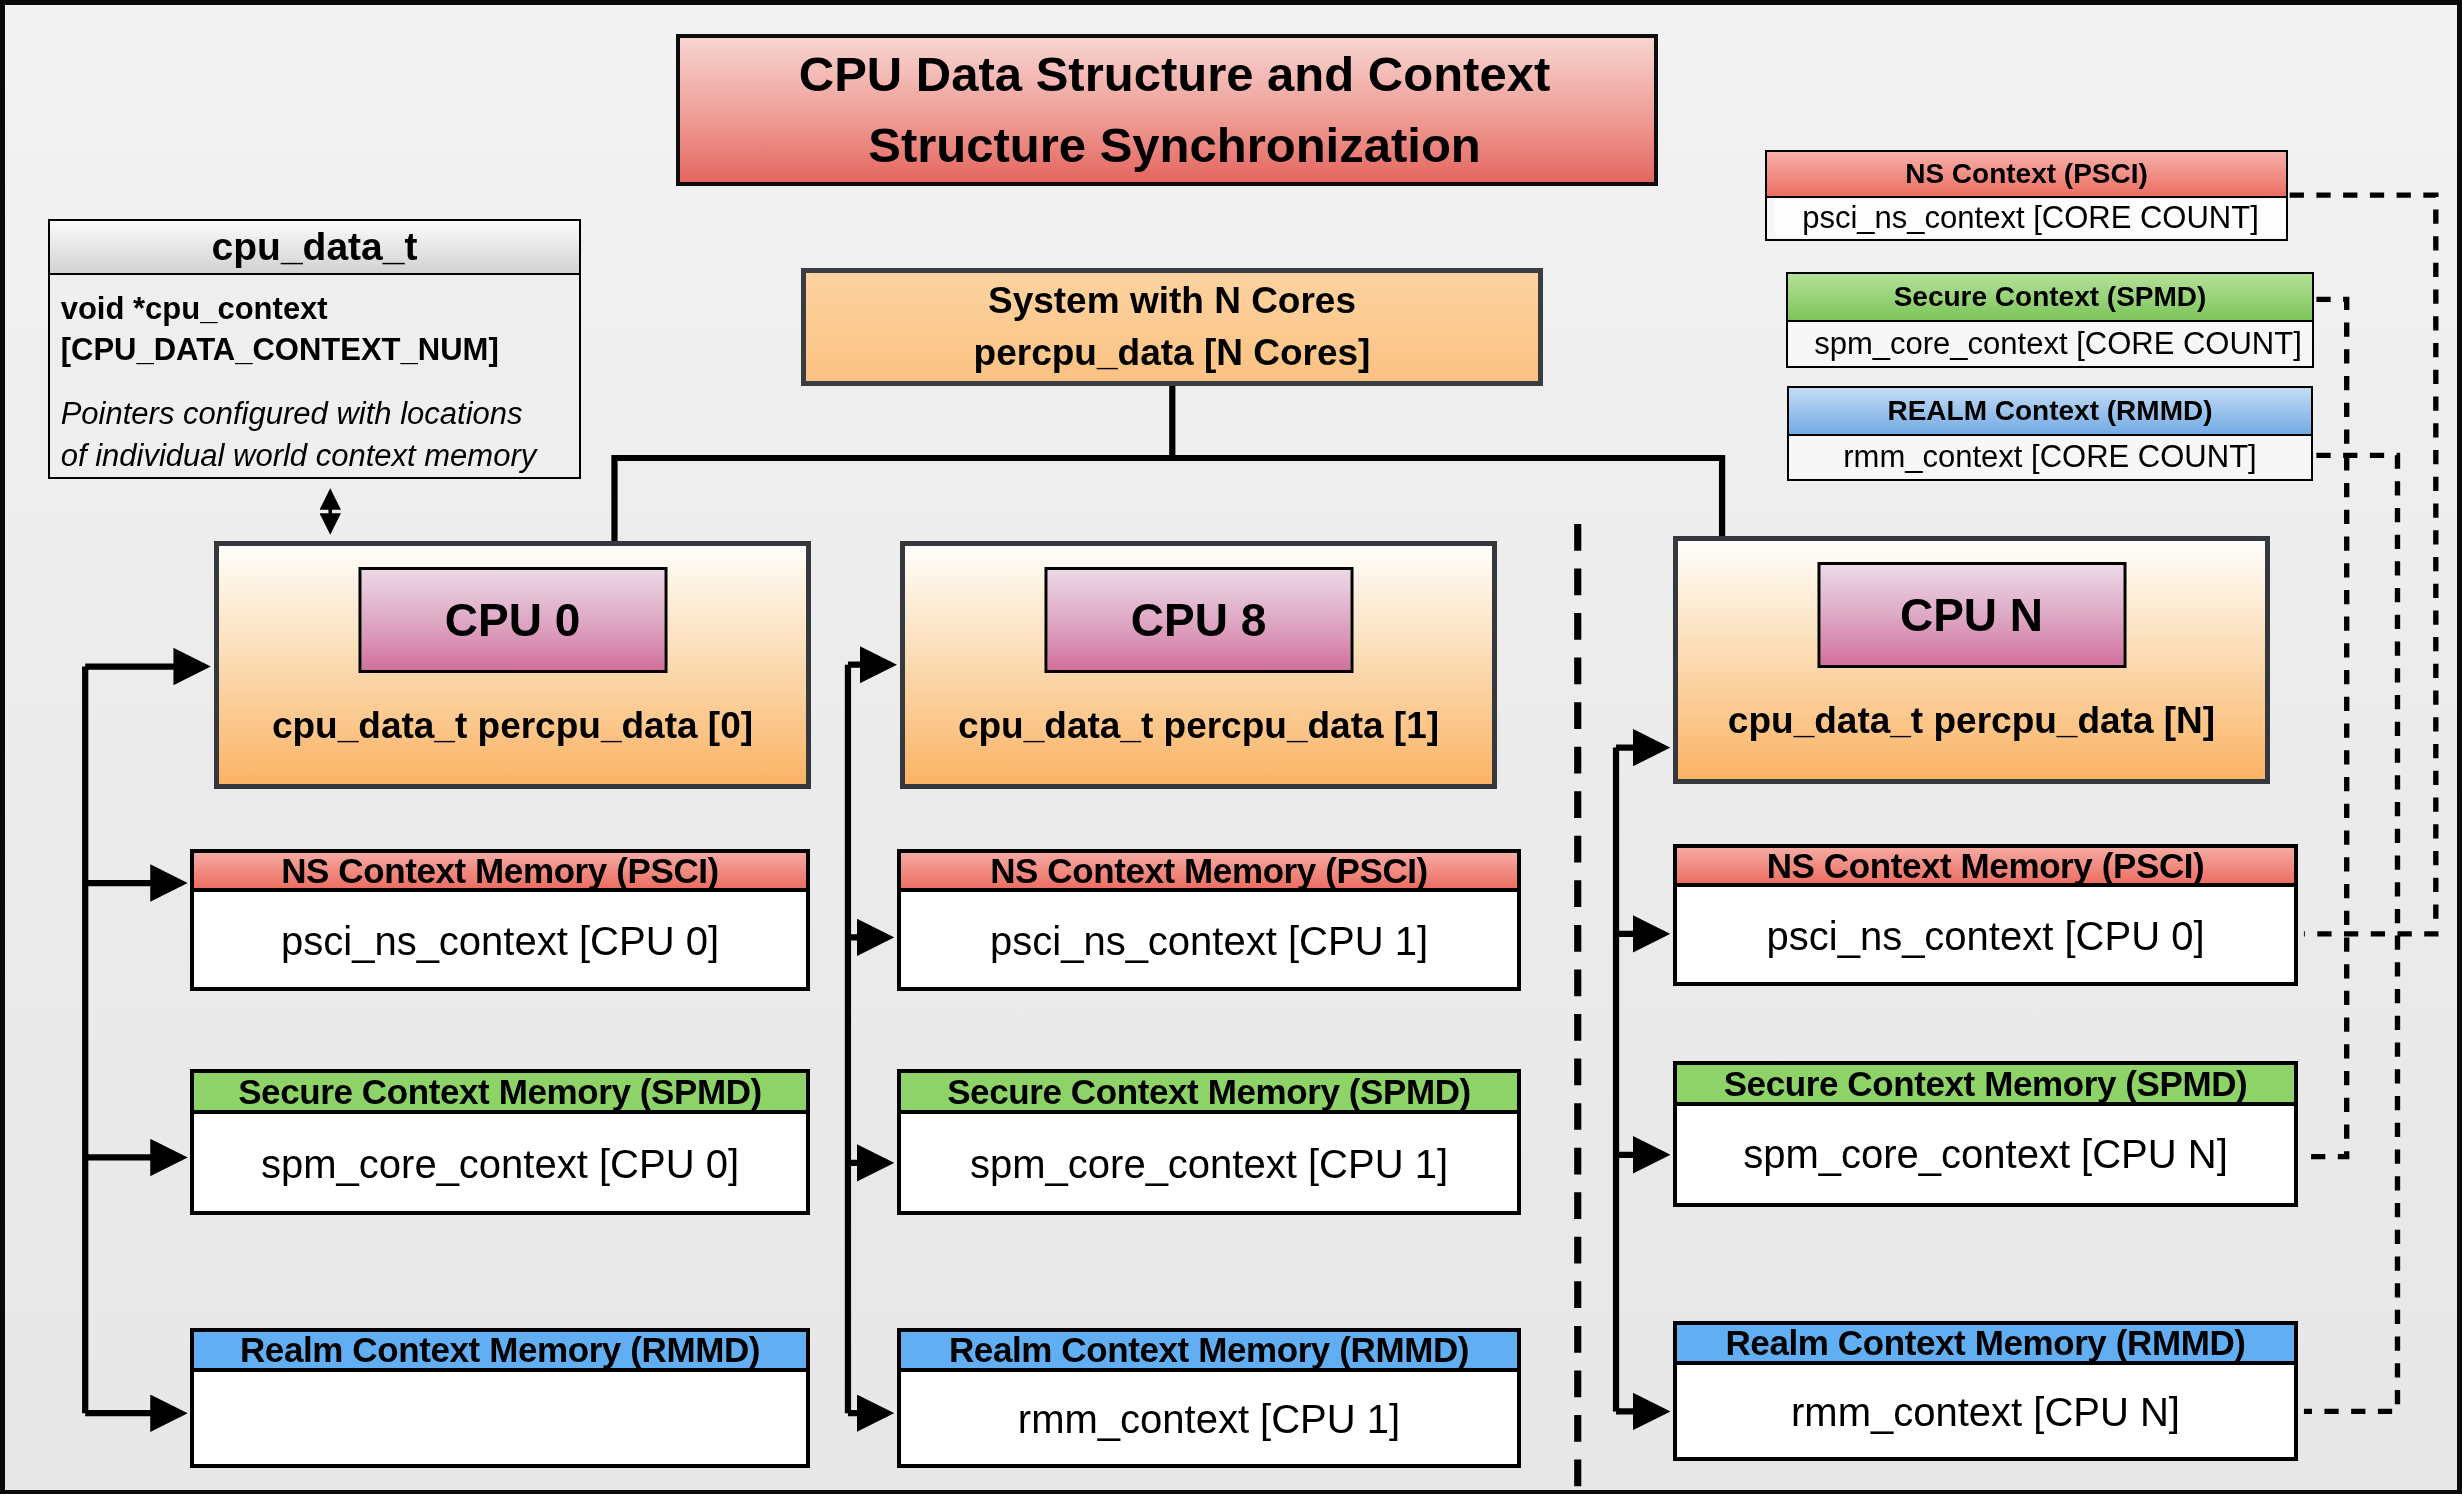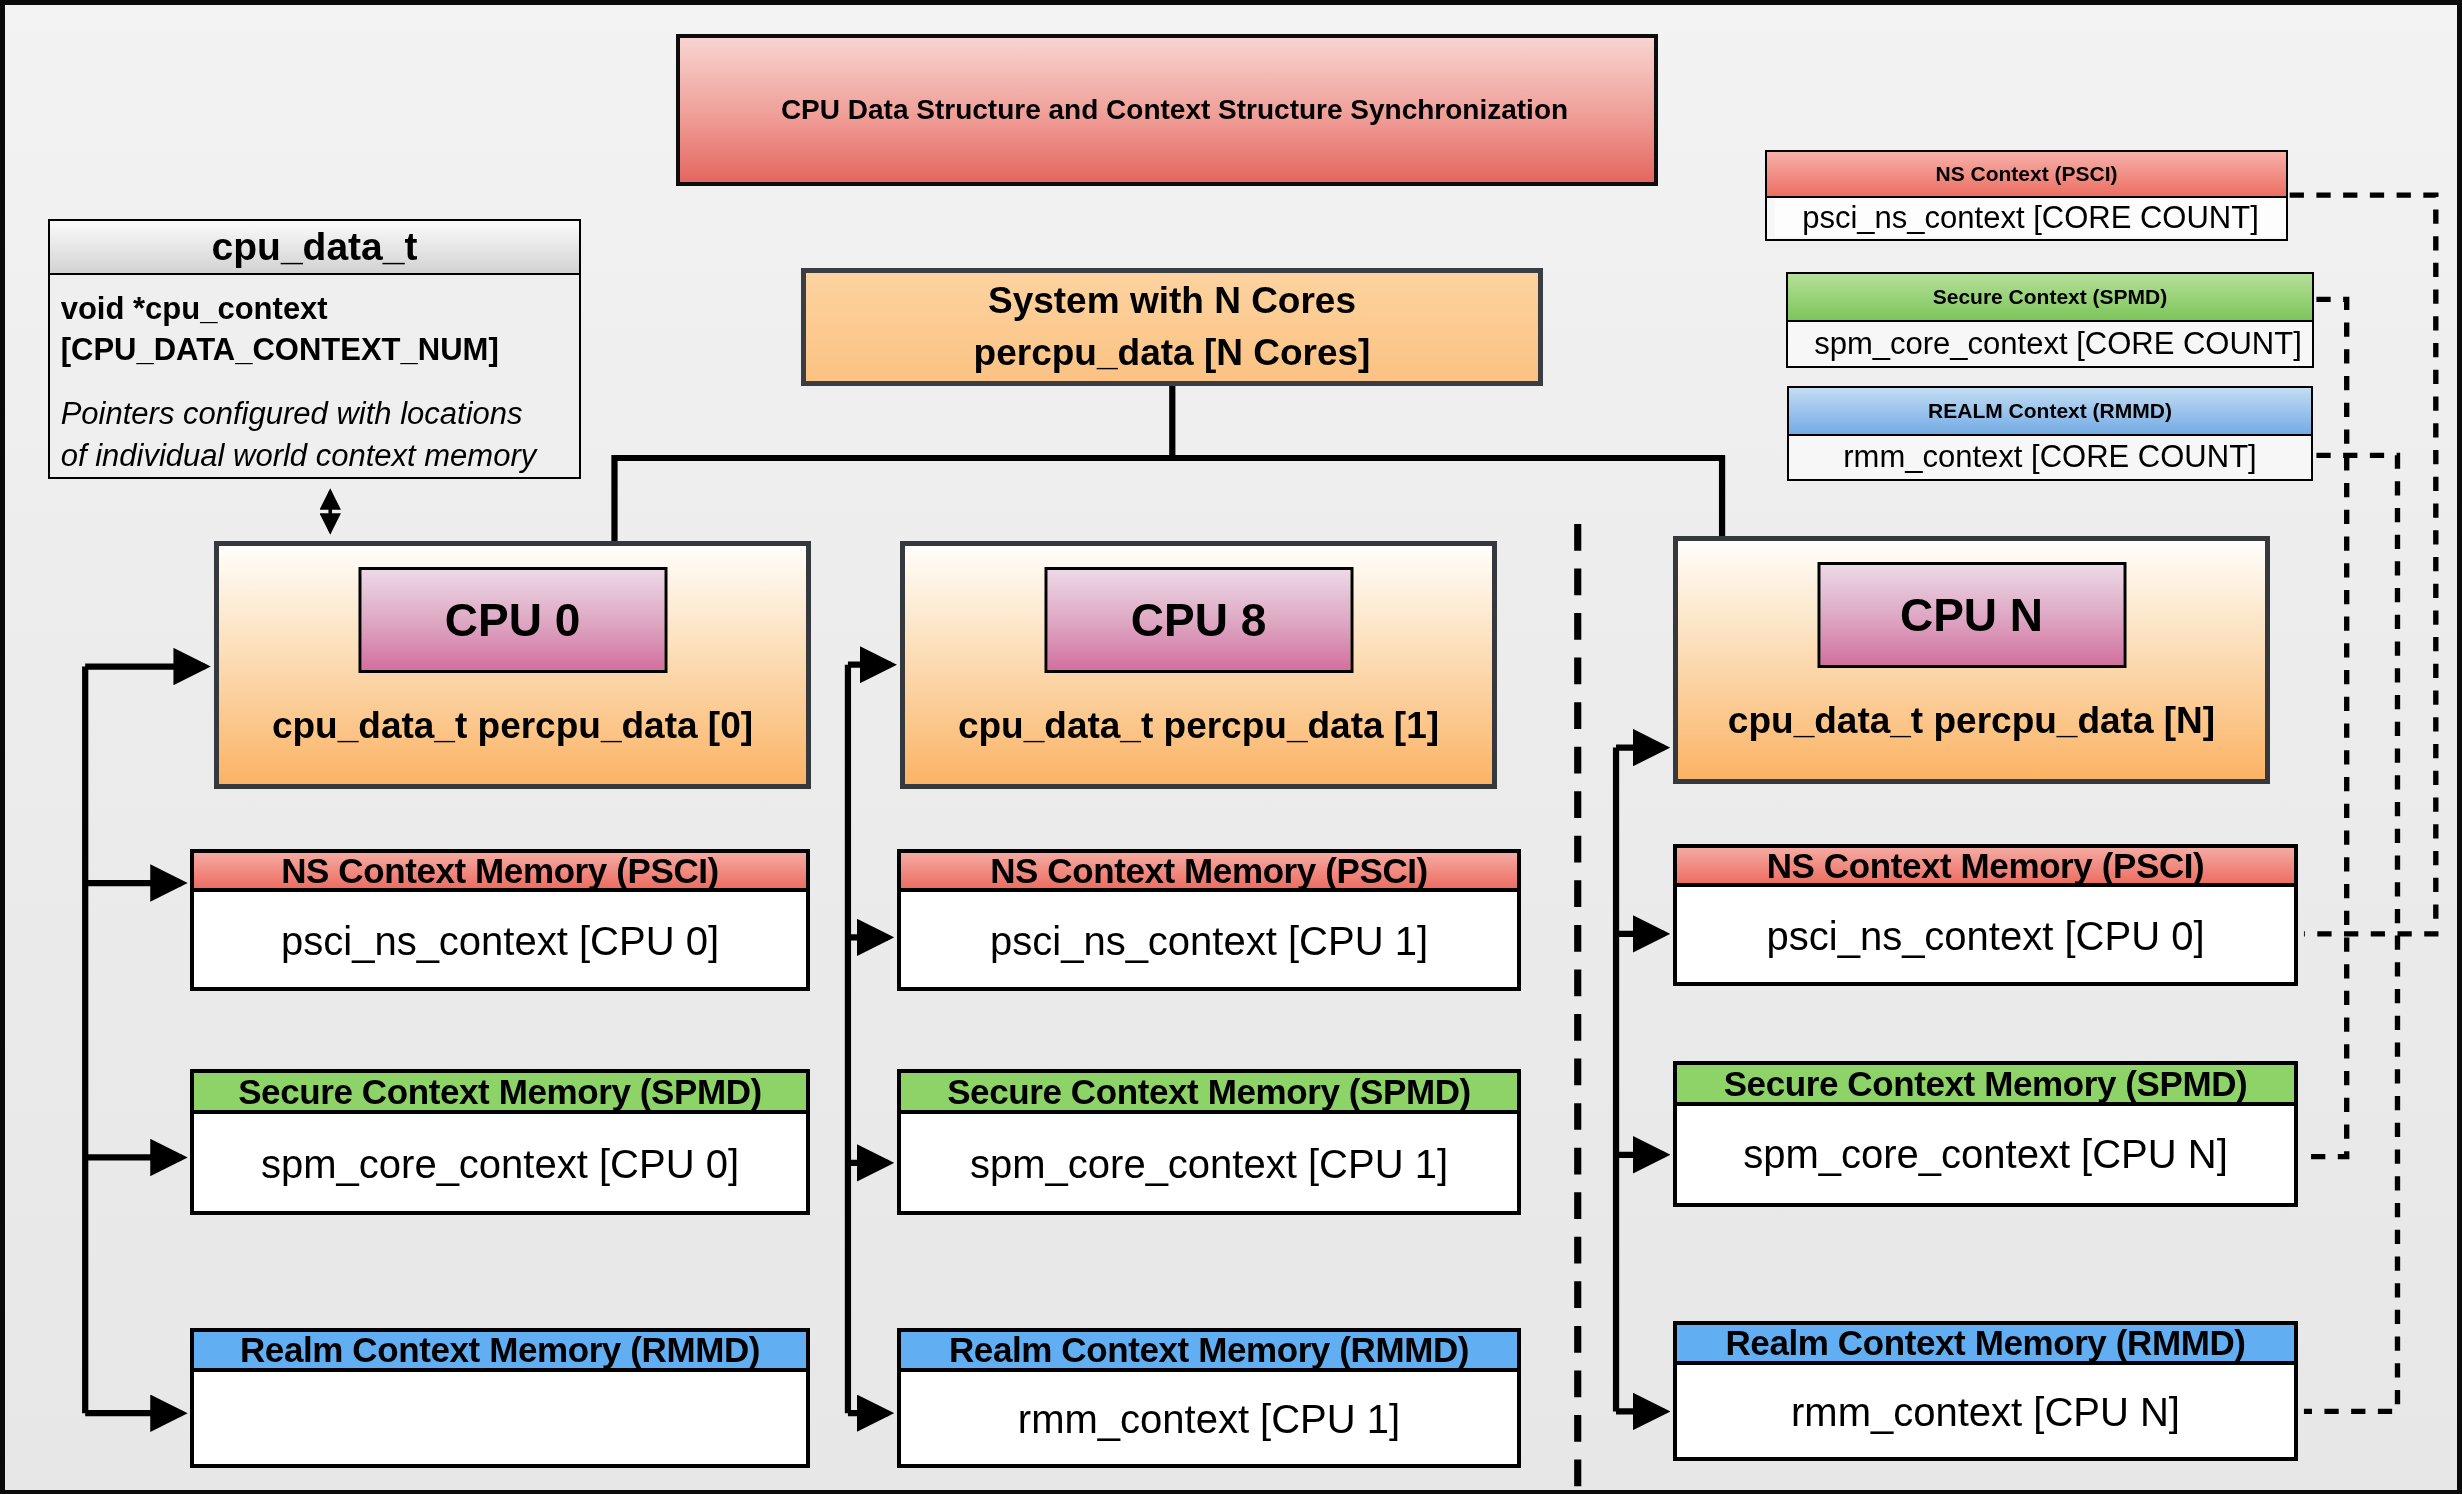--- a/index.html
+++ b/index.html
@@ -15,21 +15,21 @@
   }
   .abs{position:absolute;box-sizing:border-box;}
   .wires{position:absolute;left:0;top:0;width:2462px;height:1495px;pointer-events:none;}
 
   
   .title-box{
     left:671px;top:29px;width:982px;height:152px;
     border:4.5px solid #0d0d0d;
     background:linear-gradient(180deg,#f8d4d1 0%,#ef9d96 55%,#e4665f 100%);
     display:flex;align-items:center;justify-content:center;text-align:center;
-    font-weight:bold;font-size:28px;line-height:1.45;padding-left:15px;
+    font-weight:bold;font-size:49px;line-height:1.45;padding-left:15px;
   }
 
   
   .struct-box{
     left:43px;top:214px;width:533px;height:260px;
     border:2.7px solid #000;background:#efefef;
   }
   .struct-header{
     height:52px;border-bottom:2.7px solid #000;
     background:linear-gradient(180deg,#fbfbfb,#d2d2d2);
@@ -45,21 +45,21 @@
     border:5.3px solid #3a3e42;
     background:linear-gradient(180deg,#fdd3a0,#fbc283);
     display:flex;align-items:center;justify-content:center;text-align:center;
     font-weight:bold;font-size:37px;line-height:1.4;
   }
 
   
   .legend{border:2.7px solid #000;background:#f7f7f7;}
   .legend .hd{
     border-bottom:2.7px solid #000;display:flex;align-items:center;justify-content:center;
-    font-weight:bold;font-size:21px;
+    font-weight:bold;font-size:28px;
   }
   .legend .bd{display:flex;align-items:center;justify-content:center;font-size:31px;}
   .hd-red{background:linear-gradient(180deg,#f6b0a9,#ec6e62);}
   .hd-green{background:linear-gradient(180deg,#b5e099,#7cc55a);}
   .hd-blue{background:linear-gradient(180deg,#c3dcf4,#74abe4);}
 
   
   .cpu-box{
     border:5.3px solid #35383c;
     background:linear-gradient(180deg,#fffefb 0%,#fce3c2 38%,#fbb365 100%);

